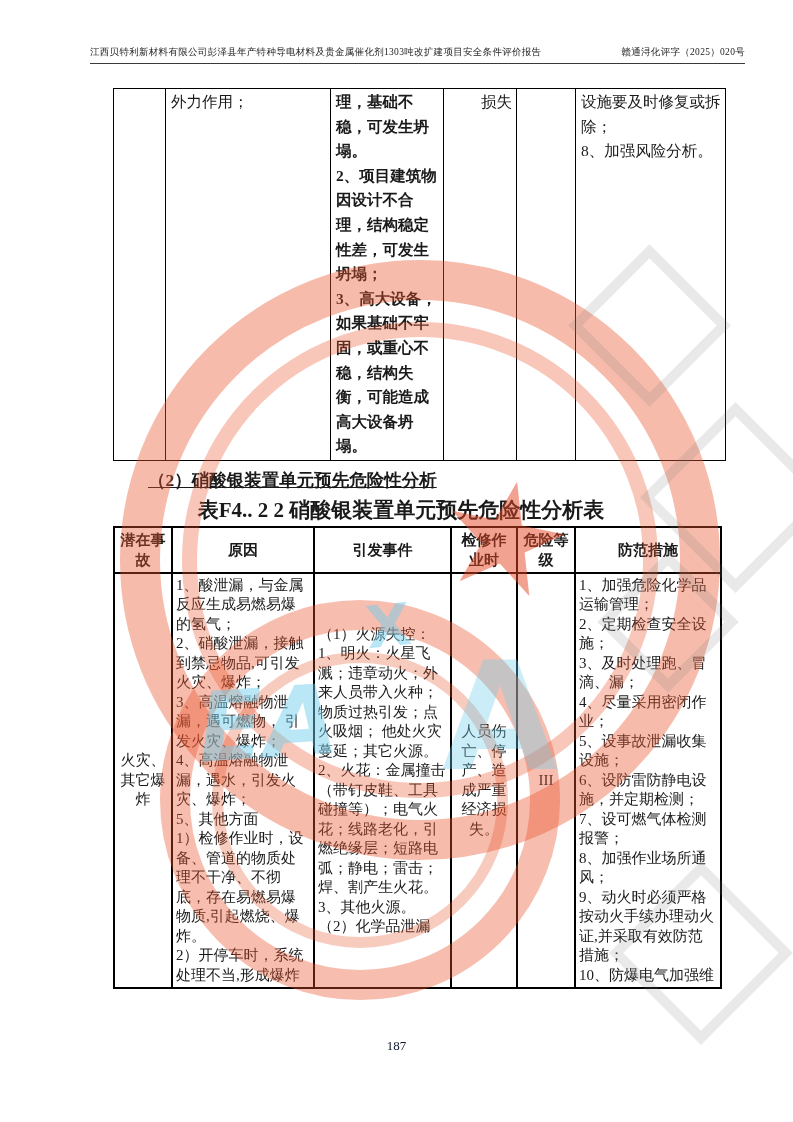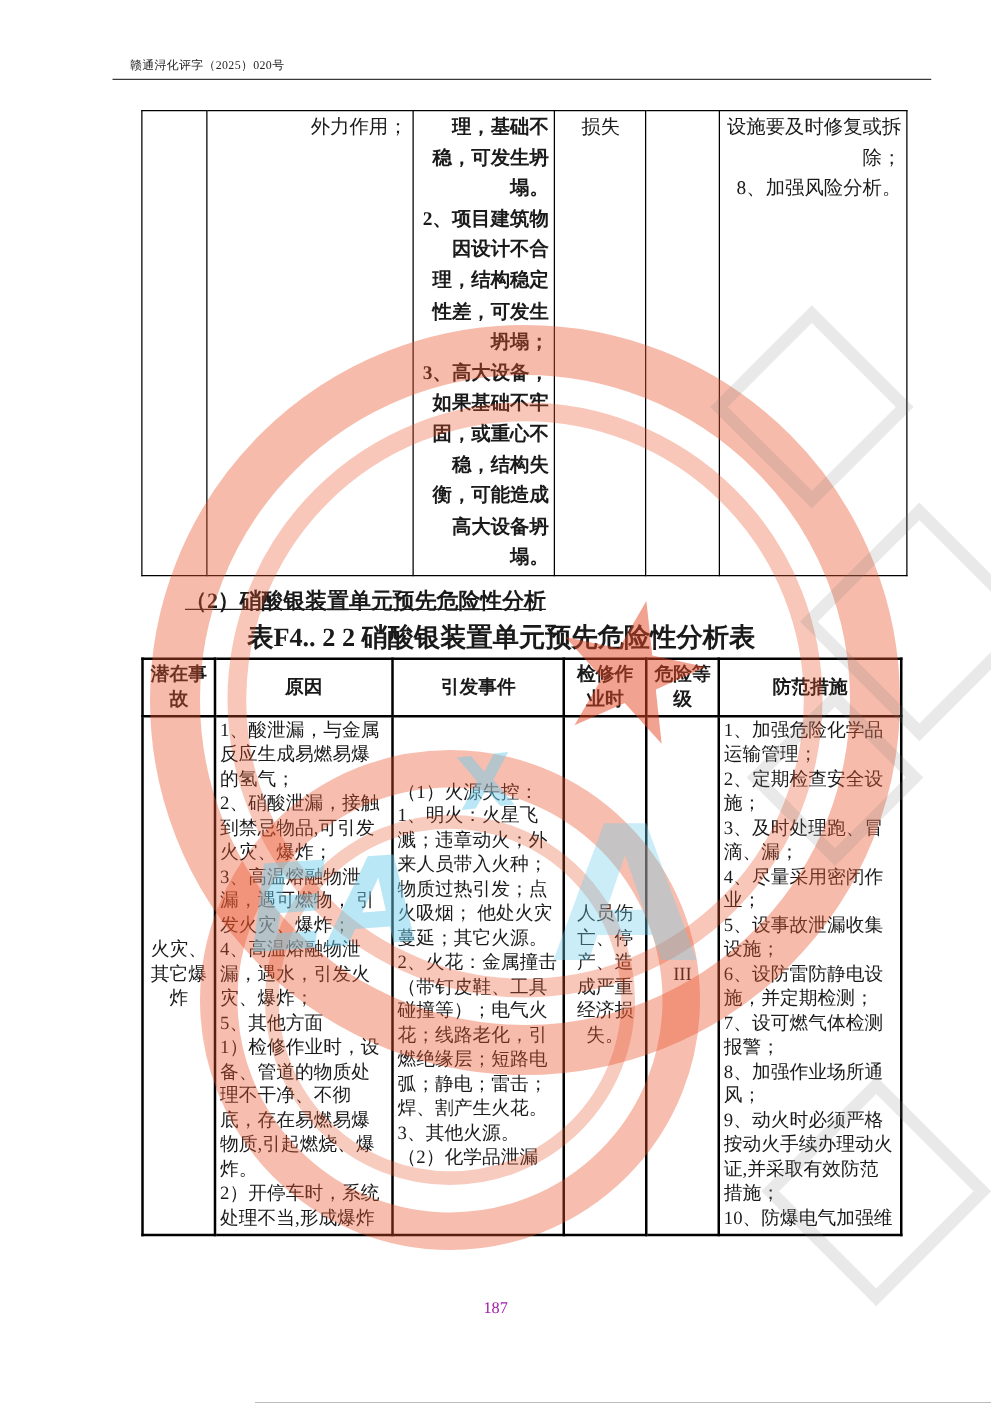--- a/index.html
+++ b/index.html
@@ -20,27 +20,27 @@
     padding-bottom:4px;
     font-size:9.5px;letter-spacing:.3px;color:#222;
   }
   .hdr .r{white-space:nowrap;margin-left:14px;}
   
   .content{position:absolute;left:113px;top:88px;width:576px;}
   
   table.t1{border-collapse:collapse;width:576px;table-layout:fixed;}
   table.t1 td{
     border:1.5px solid #000;
-    vertical-align:top;text-align:right;
+    vertical-align:top;text-align:left;
     font-size:15.5px;line-height:24.6px;
     padding:1px 4px 1px 5px;
     word-break:break-all;white-space:pre-line;
   }
   table.t1 .c1{width:42px;}  table.t1 .c2{width:155px;}
-  table.t1 .c3{width:103px;font-weight:bold;} table.t1 .c4{width:63px;text-align:center;}
+  table.t1 .c3{width:103px;font-weight:bold;} table.t1 .c4{width:63px;text-align:right;}
   table.t1 .c5{width:49px;}  table.t1 .c6{width:140px;}
   
   .para{
     margin:8px 0 0 0;
     font-size:17.5px;line-height:31.5px;
     text-align:justify;text-indent:2em;
     word-break:break-all;
   }
   .h2{
     margin:4px 0 0 0;
@@ -65,21 +65,21 @@
   table.t2 .w3{width:129px;margin-top:27px;} table.t2 .w4{width:58px;}
   table.t2 .w5{width:50px;} table.t2 .w6{width:138px;}
   td.hazard{vertical-align:middle;text-align:center;line-height:23px;}
   td.cause{vertical-align:top;text-align:left;}
   td.trigger{vertical-align:middle;text-align:left;line-height:23px;}
   td.conseq{vertical-align:middle;text-align:center;line-height:23px;}
   td.risk{vertical-align:middle;text-align:center;font-family:"Liberation Serif",serif;}
   td.measures{vertical-align:top;text-align:left;line-height:21px;}
   .pageno{
     position:absolute;left:0;right:0;top:1038px;
-    text-align:center;font-size:13px;color:#a21caf;
+    text-align:center;font-size:13px;color:#0f172a;
   }
   
   .wm{position:absolute;pointer-events:none;}
   .ring{border-radius:50%;box-sizing:border-box;}
   .ringB {left:120px;top:260px;width:600px;height:600px;border:40px solid rgba(233,84,44,.40);}
   .ringB2{left:182px;top:322px;width:476px;height:476px;border:15px solid rgba(233,84,44,.33);}
   .ringC {left:160px;top:600px;width:400px;height:400px;border:30px solid rgba(233,84,44,.38);}
   .ringC2{left:212px;top:652px;width:296px;height:296px;border:11px solid rgba(233,84,44,.30);}
   .star{
     left:438px;top:462px;font-size:150px;line-height:150px;
@@ -95,20 +95,21 @@
   .gd2{left:668px;top:430px;width:135px;height:135px;}
   .gd3{left:618px;top:572px;width:100px;height:100px;}
   .gd4{left:636px;top:888px;width:130px;height:130px;}
 </style>
 </head>
 <body>
 
 <div class="page">
 
   <div class="hdr">
+    <span class="l">江西贝特利新材料有限公司彭泽县年产特种导电材料及贵金属催化剂1303吨改扩建项目安全条件评价报告</span>
     <span class="r">赣通浔化评字（2025）020号</span>
   </div>
 
   <div class="content">
 
     <table class="t1">
       <tbody>
           <tr>
         <td class="c1"></td>
         <td class="c2">外力作用；</td>

